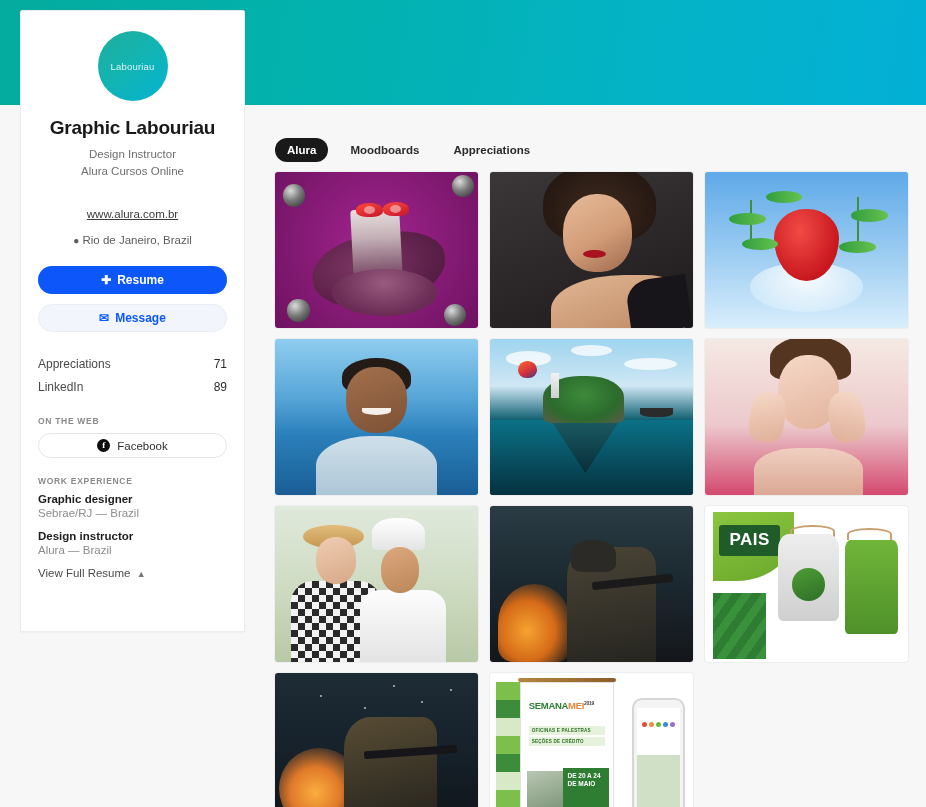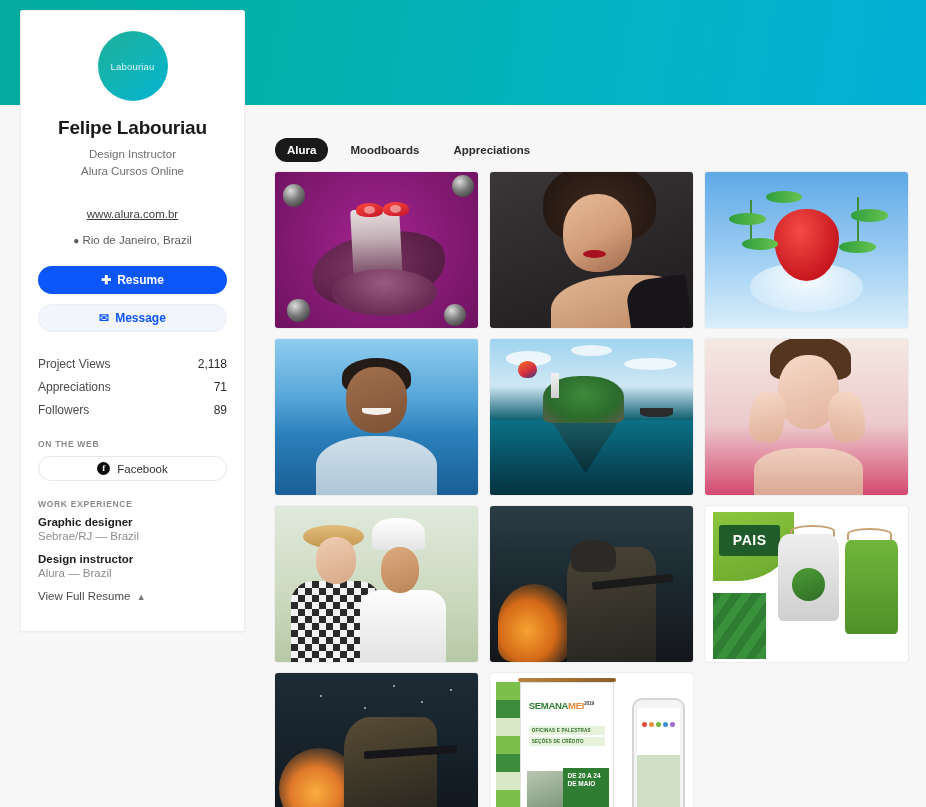--- a/index.html
+++ b/index.html
@@ -347,21 +347,21 @@
     background: linear-gradient(160deg,#8cc63f,#6aa82c); border-radius: 0 0 70% 0;
   }
   .a-pais .leafpanel {
     position:absolute; left:4%; top:56%; width:26%; height:42%;
     background: repeating-linear-gradient(125deg,#2f7d32 0 8px,#39913b 8px 16px);
   }
   .a-pais .badge {
     position:absolute; left:7%; top:12%; width:30%; height:20%;
     background:#1f5c2a; border-radius: 3px;
     display:flex; align-items:center; justify-content:center;
-    color:#fff; font-size:14px; font-weight:bold; letter-spacing:.5px;
+    color:#fff; font-size:17px; font-weight:bold; letter-spacing:.5px;
   }
   .a-pais .tshirt {
     position:absolute; left:36%; top:18%; width:30%; height:56%;
     background: linear-gradient(180deg,#eeeeee,#cfcfcf); border-radius: 18% 18% 8% 8%;
   }
   .a-pais .tlogo {
     position:absolute; left:43%; top:40%; width:16%; height:21%;
     border-radius:50%; background: linear-gradient(160deg,#4e9c36,#2f6f27);
   }
   .a-pais .apron {
@@ -449,50 +449,46 @@
   <div class="banner"></div>
 
   <aside class="sidebar">
 
     <div class="avatar-wrap">
       <div class="avatar">
         <span>Labouriau</span>
       </div>
     </div>
 
-    <div class="pname">Felipe Labouriau</div>
+    <div class="pname">Graphic Labouriau</div>
     <div class="pline first">Design Instructor</div>
     <div class="pline">Alura Cursos Online</div>
     <a class="purl" href="#">www.alura.com.br</a>
 
     <div class="ploc">
       <span class="pin">●</span>
       <span>Rio de Janeiro, Brazil</span>
     </div>
 
     <div class="btn follow">
       <span class="gl">✚</span>
       <span>Resume</span>
     </div>
     <div class="btn message">
       <span class="gl">✉</span>
       <span>Message</span>
     </div>
 
     <div class="stats">
       <div class="stat-row">
-        <span>Project Views</span>
-        <span class="v">2,118</span>
-      </div>
-      <div class="stat-row">
         <span>Appreciations</span>
         <span class="v">71</span>
       </div>
       <div class="stat-row">
-        <span>Followers</span>
+        <span>LinkedIn</span>
         <span class="v">89</span>
       </div>
     </div>
 
     <div class="sechead">ON THE WEB</div>
 
     <div class="weblink">
       <span class="badge-ico">f</span>
       <span>Facebook</span>
     </div>

